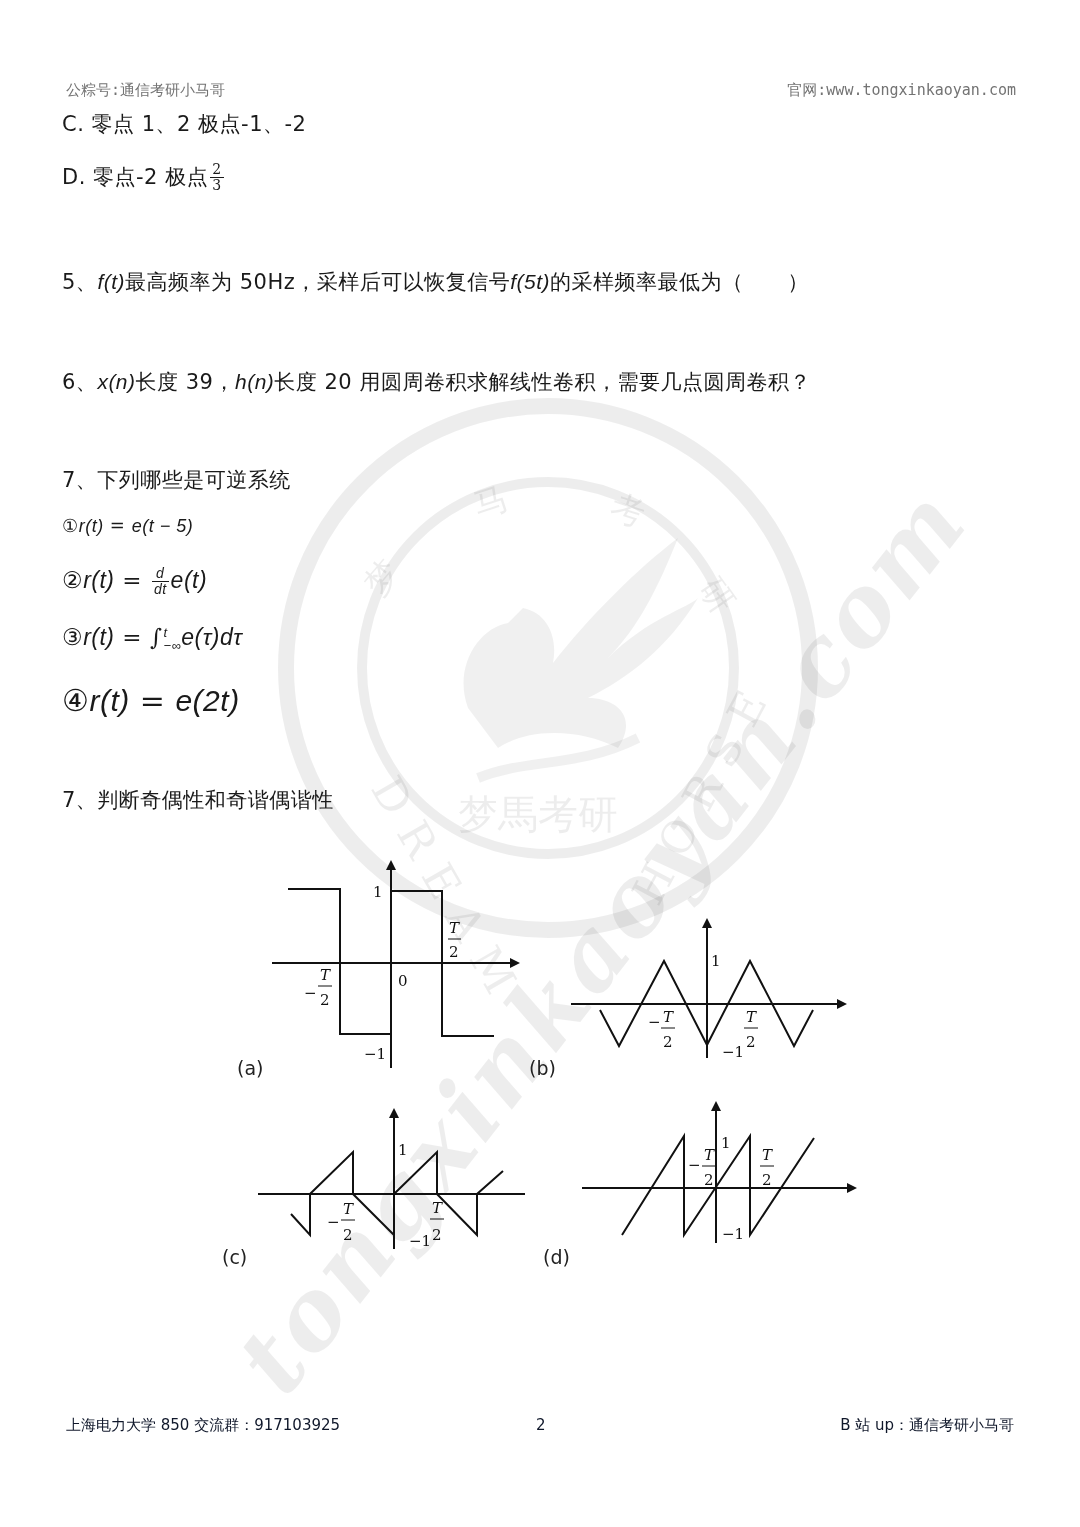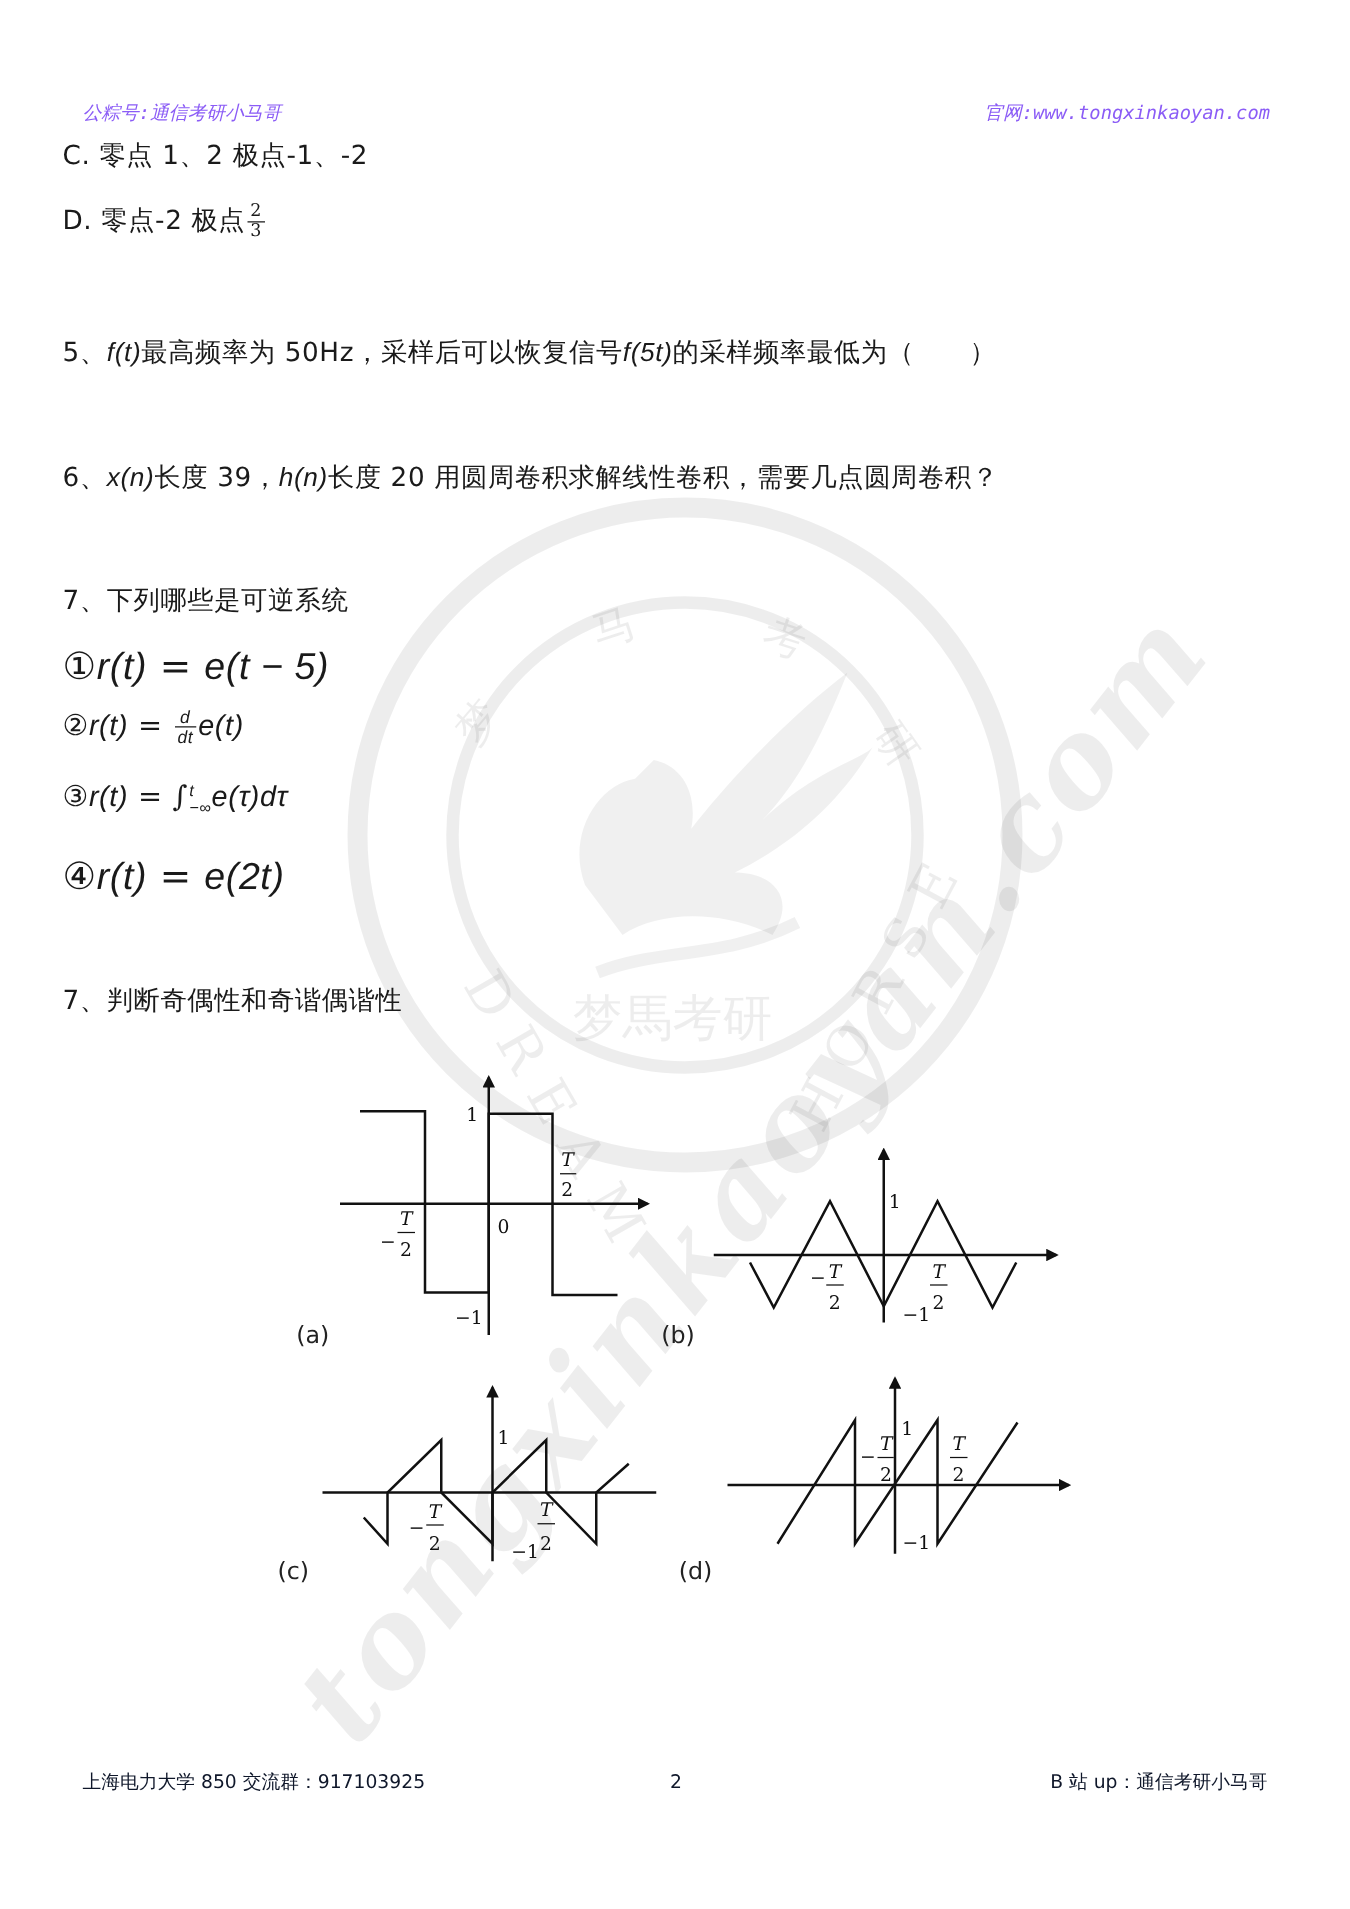--- a/index.html
+++ b/index.html
@@ -1,22 +1,22 @@
 <!DOCTYPE html>
 <html><head>
 <meta charset="utf-8">
 <style>
   html, body { margin: 0; padding: 0; background: #ffffff; }
   body { width: 1080px; height: 1527px; position: relative; overflow: hidden;
          font-family: "DejaVu Sans", "Liberation Sans", sans-serif; color: #1a1a1a; }
   .abs { position: absolute; }
-  .hdr { font-family: "DejaVu Sans Mono", "Liberation Mono", monospace; font-size: 15px; color: #8b5cf6; top: 81px; font-style: italic; }
+  .hdr { font-family: "DejaVu Sans Mono", "Liberation Mono", monospace; font-size: 15px; color: #737373; top: 81px; }
   .hdr-left { left: 66px; }
   .hdr-right { right: 64px; margin-left: 34px; }
-  .line { font-size: 21px; left: 50px; white-space: nowrap; letter-spacing: 0.5px; }
+  .line { font-size: 21px; left: 62px; white-space: nowrap; letter-spacing: 0.5px; }
   .math { font-family: Liberation Sans, sans-serif; font-style: italic; }
   .mathup { font-family: "DejaVu Serif", "Liberation Serif", serif; }
   .frac { display: inline-block; vertical-align: middle; text-align: center; font-size: 14px; line-height: 15px; margin: 0 2px; }
   .frac .num { display: block; border-bottom: 1px solid #1a1a1a; padding: 0 2px; }
   .frac .den { display: block; padding: 0 2px; }
   .sub-sup { display: inline-block; vertical-align: middle; font-size: 13px; line-height: 13px; margin-left: 1px; }
   .sub-sup span { display: block; }
   .footer { font-size: 15px; top: 1416px; color: #0f172a; }
   .fig-label { font-size: 19px; color: #222; font-family: "DejaVu Sans", sans-serif; }
   svg text { font-family: "DejaVu Serif", "Liberation Serif", serif; }
@@ -60,21 +60,21 @@
 <div class="abs line" style="top:268px">
   <span>5、</span><span class="math">f(t)</span><span>最高频率为 50Hz，采样后可以恢复信号</span><span class="math">f(5t)</span><span>的采样频率最低为（</span><span style="display:inline-block;width:44px"></span><span>）</span>
 </div>
 
 <div class="abs line" style="top:368px">
   <span>6、</span><span class="math">x(n)</span><span>长度 39，</span><span class="math">h(n)</span><span>长度 20 用圆周卷积求解线性卷积，需要几点圆周卷积？</span>
 </div>
 
 <div class="abs line" style="top:466px">7、下列哪些是可逆系统</div>
 
-<div class="abs line" style="top:515px;font-size:30px">
+<div class="abs line" style="top:515px;font-size:18px">
   <span class="mathup">①</span><span class="math">r(t)</span><span class="mathup"> = </span><span class="math">e(t − 5)</span>
 </div>
 <div class="abs line" style="top:566px;font-size:23px">
   <span class="mathup">②</span><span class="math">r(t)</span><span class="mathup"> = </span><span class="frac math"><span class="num">d</span><span class="den">dt</span></span><span class="math">e(t)</span>
 </div>
 <div class="abs line" style="top:624px;font-size:23px">
   <span class="mathup">③</span><span class="math">r(t)</span><span class="mathup"> = </span><span class="mathup">∫</span><span class="sub-sup math"><span>t</span><span>−∞</span></span><span class="math">e(τ)dτ</span>
 </div>
 <div class="abs line" style="top:683px;font-size:30px">
   <span class="mathup">④</span><span class="math">r(t)</span><span class="mathup"> = </span><span class="math">e(2t)</span>

